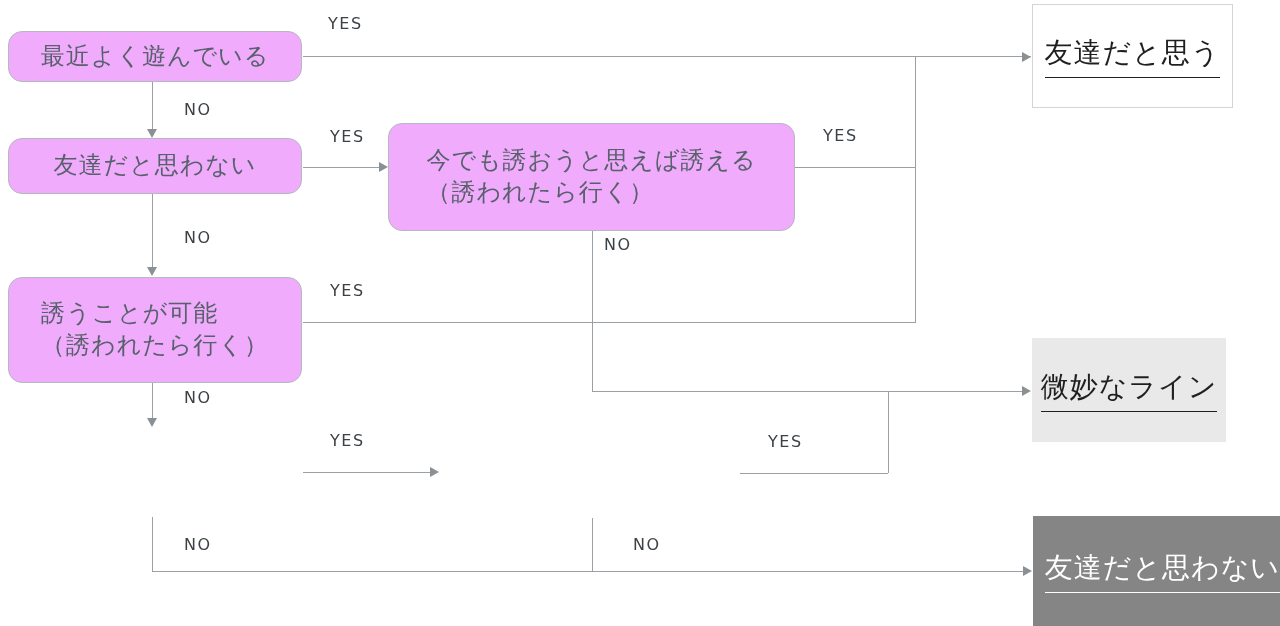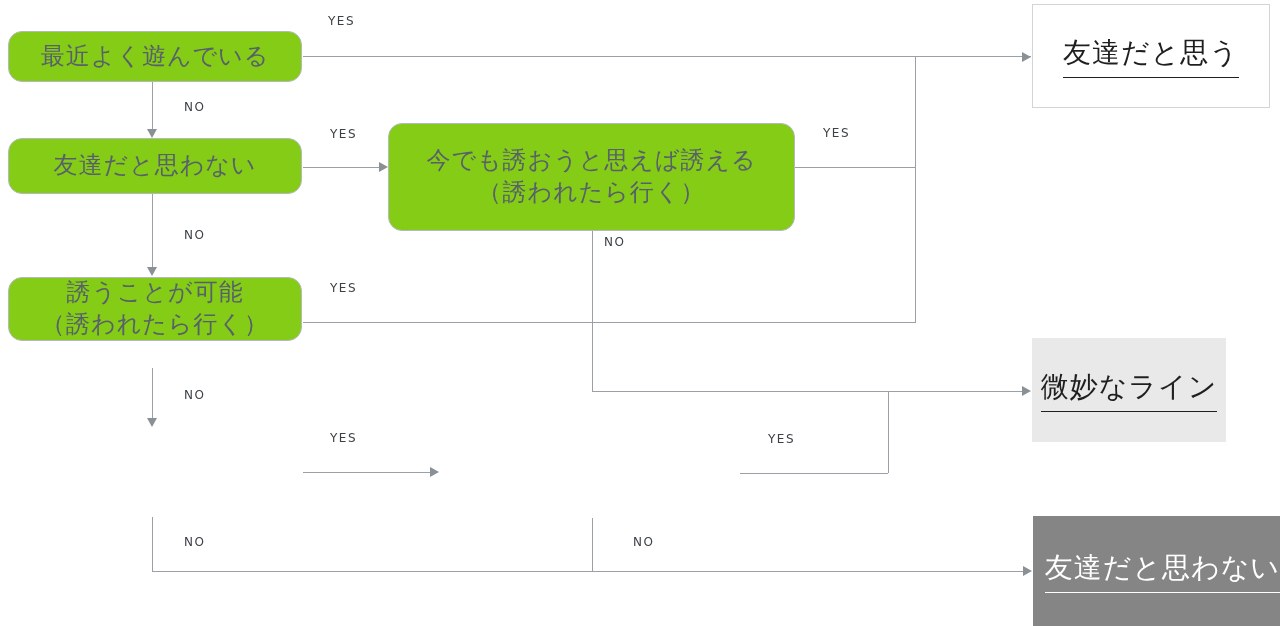--- a/index.html
+++ b/index.html
@@ -7,22 +7,22 @@
     --label:#3c4146; --terminal-text:#1f1f1f; --borderline-bg:#e9e9e9;
     --notfriend-bg:#858585; --friend-border:#d4d4d4; --bg:#ffffff;
   }
   html,body{margin:0;padding:0;}
   body{font-family:"DejaVu Sans","Liberation Sans",sans-serif;background:var(--bg);}
   .canvas{position:relative;width:1280px;height:626px;background:var(--bg);overflow:hidden;}
 
   
   .node{
     position:absolute;box-sizing:border-box;
-    border:1.5px solid var(--node-border);border-radius:14px;background:#84cc16;
-    display:flex;align-items:center;justify-content:center;text-align:center;
+    border:1.5px solid var(--node-border);border-radius:14px;background:#f0abfc;
+    display:flex;align-items:center;justify-content:center;
     color:var(--node-text);font-size:24px;line-height:1.32;white-space:pre-line;
     letter-spacing:1px;
   }
   
   .terminal{
     position:absolute;box-sizing:border-box;
     display:flex;align-items:center;justify-content:center;text-align:center;
     font-size:28px;color:var(--terminal-text);letter-spacing:1px;
   }
   .terminal .ul{border-bottom:1.5px solid currentColor;padding-bottom:5px;}
@@ -34,32 +34,32 @@
   .h,.v{position:absolute;background:var(--line);}
   .h{height:1px;} .v{width:1px;}
 
   
   .ar{position:absolute;width:0;height:0;}
   .ar.right{border-top:5px solid transparent;border-bottom:5px solid transparent;border-left:9px solid var(--arrow);}
   .ar.down{border-left:5px solid transparent;border-right:5px solid transparent;border-top:9px solid var(--arrow);}
 
   
   .elabel{
-    position:absolute;font-size:12px;color:var(--label);letter-spacing:1.5px;
+    position:absolute;font-size:16px;color:var(--label);letter-spacing:1.5px;
     font-family:"DejaVu Sans","Liberation Sans",sans-serif;
   }
 
   
   #n-recent{left:8px;top:31px;width:294px;height:51px;}
   #n-past{left:8px;top:138px;width:294px;height:56px;}
-  #n-invite{left:8px;top:277px;width:294px;height:64px;}
+  #n-invite{left:8px;top:277px;width:294px;height:106px;}
   #n-imagine{left:8px;top:428px;width:294px;height:89px;}
   #n-still{left:388px;top:123px;width:407px;height:108px;}
   #n-fun{left:440px;top:429px;width:300px;height:89px;}
-  #t-friend{left:1032px;top:4px;width:238px;height:104px;}
+  #t-friend{left:1032px;top:4px;width:201px;height:104px;}
   #t-borderline{left:1032px;top:338px;width:194px;height:104px;}
   #t-notfriend{left:1033px;top:516px;width:247px;height:110px;}
 
   
   #s1{left:303px;top:56px;width:728px;}
   #s2{left:915px;top:57px;height:265px;}
   #s3{left:152px;top:82px;height:48px;}
   #s4{left:303px;top:167px;width:76px;}
   #s5{left:795px;top:167px;width:120px;}
   #s6{left:592px;top:208px;height:183px;}

